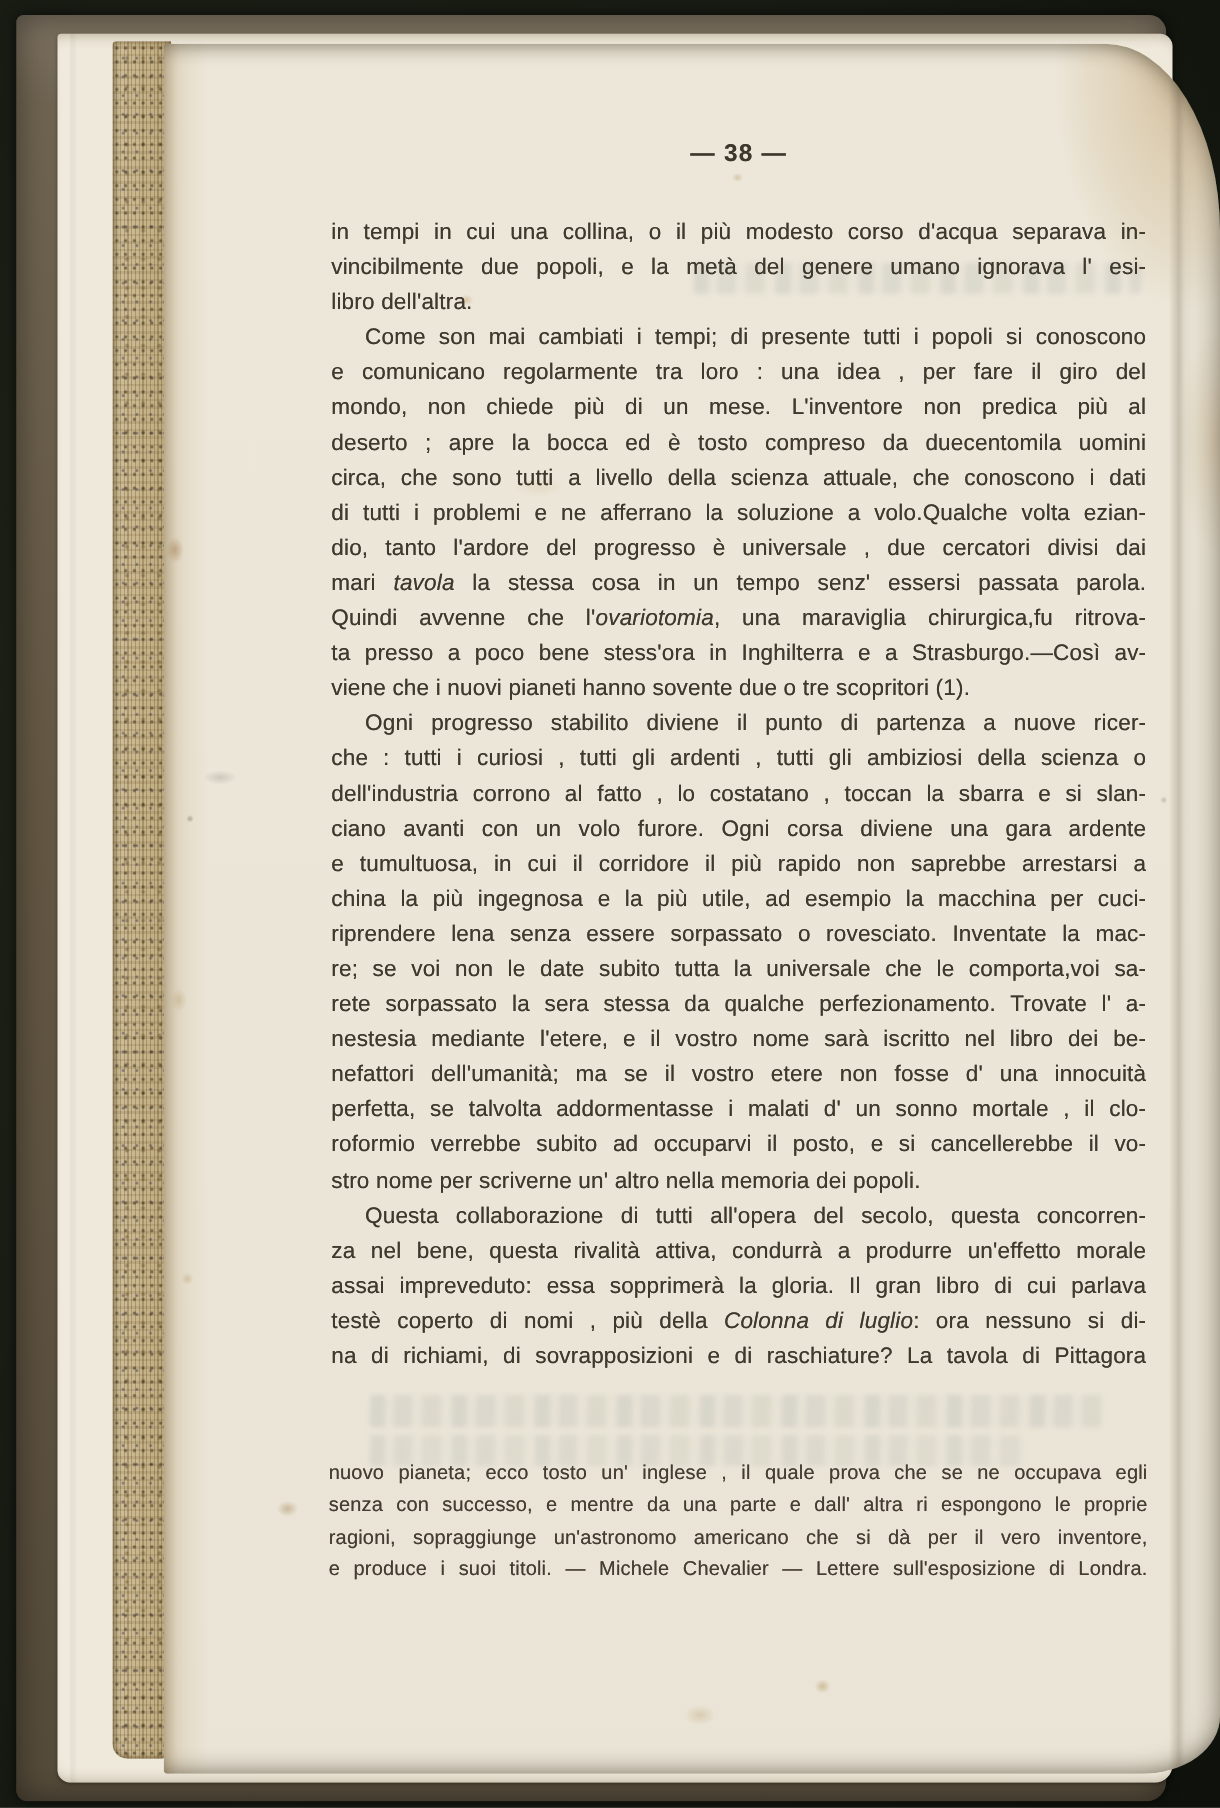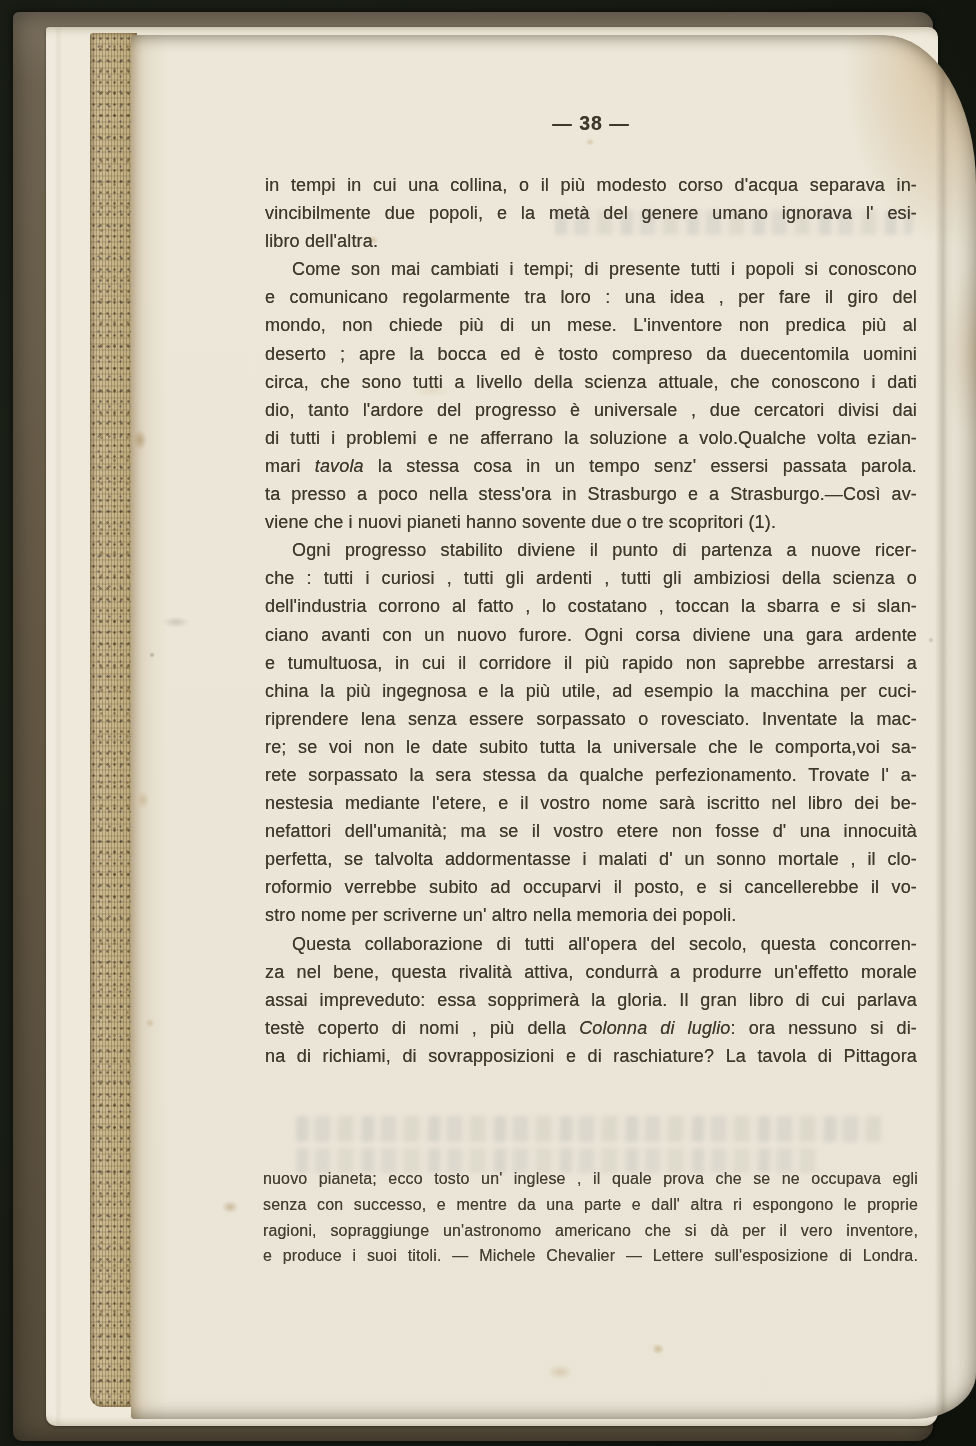--- a/index.html
+++ b/index.html
@@ -126,29 +126,30 @@
   <div class="pageno">— 38 —</div>
   <div class="bodytext">
       <div class="tline"><span>in tempi in cui una collina, o il più modesto corso d'acqua separava in-</span></div>
       <div class="tline"><span>vincibilmente due popoli, e la metà del genere umano ignorava l' esi-</span></div>
       <div class="tline end"><span>libro dell'altra.</span></div>
       <div class="tline ind"><span>Come son mai cambiati i tempi; di presente tutti i popoli si conoscono</span></div>
       <div class="tline"><span>e comunicano regolarmente tra loro : una idea , per fare il giro del</span></div>
       <div class="tline"><span>mondo, non chiede più di un mese. L'inventore non predica più al</span></div>
       <div class="tline"><span>deserto ; apre la bocca ed è tosto compreso da duecentomila uomini</span></div>
       <div class="tline"><span>circa, che sono tutti a livello della scienza attuale, che conoscono i dati</span></div>
+      <div class="tline"><span>di tutti i problemi e ne afferrano la soluzione a volo.Qualche volta ezian-</span></div>
       <div class="tline"><span>dio, tanto l'ardore del progresso è universale , due cercatori divisi dai</span></div>
-      <div class="tline"><span>di tutti i problemi e ne afferrano la soluzione a volo.Qualche volta ezian-</span></div>
       <div class="tline"><span>mari </span><span class="it">tavola</span><span> la stessa cosa in un tempo senz' essersi passata parola.</span></div>
-      <div class="tline"><span>ta presso a poco nella stess'ora in Strasburgo e a Strasburgo.—Così av-</span></div>
+      <div class="tline"><span>Quindi avvenne che l'</span><span class="it">ovariotomia</span><span>, una maraviglia chirurgica,fu ritrova-</span></div>
+      <div class="tline"><span>ta presso a poco bene stess'ora in Inghilterra e a Strasburgo.—Così av-</span></div>
       <div class="tline end"><span>viene che i nuovi pianeti hanno sovente due o tre scopritori (1).</span></div>
       <div class="tline ind"><span>Ogni progresso stabilito diviene il punto di partenza a nuove ricer-</span></div>
       <div class="tline"><span>che : tutti i curiosi , tutti gli ardenti , tutti gli ambiziosi della scienza o</span></div>
       <div class="tline"><span>dell'industria corrono al fatto , lo costatano , toccan la sbarra e si slan-</span></div>
-      <div class="tline"><span>ciano avanti con un nuovo furore. Ogni corsa diviene una gara ardente</span></div>
+      <div class="tline"><span>ciano avanti con un volo furore. Ogni corsa diviene una gara ardente</span></div>
       <div class="tline"><span>e tumultuosa, in cui il corridore il più rapido non saprebbe arrestarsi a</span></div>
       <div class="tline"><span>china la più ingegnosa e la più utile, ad esempio la macchina per cuci-</span></div>
       <div class="tline"><span>riprendere lena senza essere sorpassato o rovesciato. Inventate la mac-</span></div>
       <div class="tline"><span>re; se voi non le date subito tutta la universale che le comporta,voi sa-</span></div>
       <div class="tline"><span>rete sorpassato la sera stessa da qualche perfezionamento. Trovate l' a-</span></div>
       <div class="tline"><span>nestesia mediante l'etere, e il vostro nome sarà iscritto nel libro dei be-</span></div>
       <div class="tline"><span>nefattori dell'umanità; ma se il vostro etere non fosse d' una innocuità</span></div>
       <div class="tline"><span>perfetta, se talvolta addormentasse i malati d' un sonno mortale , il clo-</span></div>
       <div class="tline"><span>roformio verrebbe subito ad occuparvi il posto, e si cancellerebbe il vo-</span></div>
       <div class="tline end"><span>stro nome per scriverne un' altro nella memoria dei popoli.</span></div>

